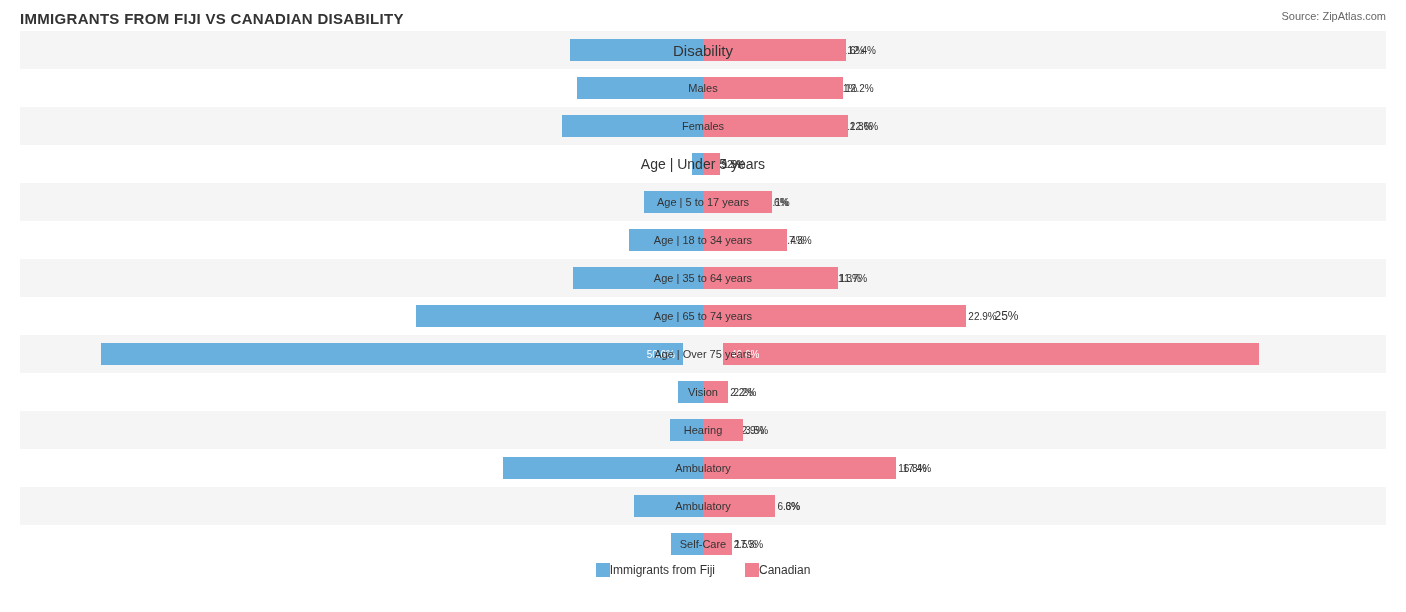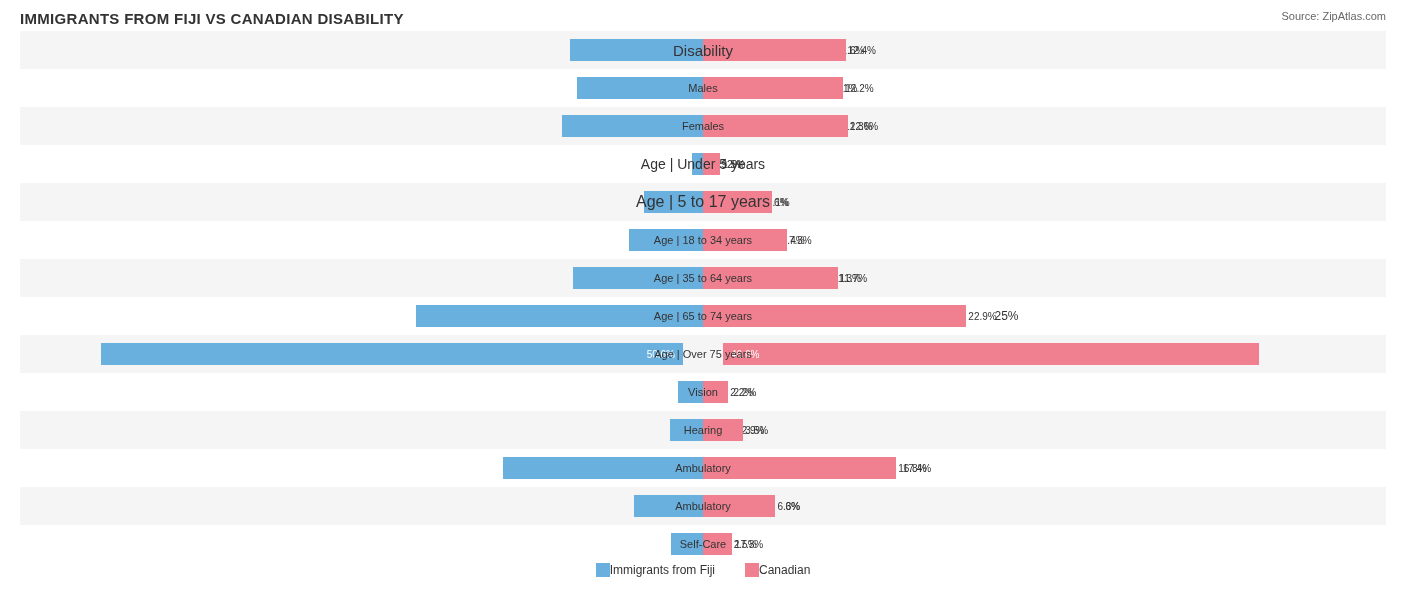--- a/index.html
+++ b/index.html
@@ -221,21 +221,21 @@
     </div>
       <div class="row">
       <div class="left-bar-area" style="width:50%;position:relative;height:100%;">
         <div class="bar-left" style="width:58.650000000000006px; right:0; position:absolute;">
           
         </div>
         <span style="position:absolute;right:-86.65px;font-size:10px;color:#333;white-space:nowrap;">
           5.1%
         </span>
       </div>
-      <div class="label-center" style="position:absolute;left:50%;transform:translateX(-50%);font-size:16px;color:#333;white-space:nowrap;z-index:10;">
+      <div class="label-center" style="position:absolute;left:50%;transform:translateX(-50%);font-size:11px;color:#333;white-space:nowrap;z-index:10;">
         Age | 5 to 17 years
       </div>
       <div class="right-bar-area" style="width:50%;position:relative;height:100%;">
         <div class="bar-right" style="width:69px; left:0; position:absolute;">
           
         </div>
         <span style="position:absolute;left:71px;font-size:10px;color:#333;white-space:nowrap;">
           6%
         </span>
       </div>

